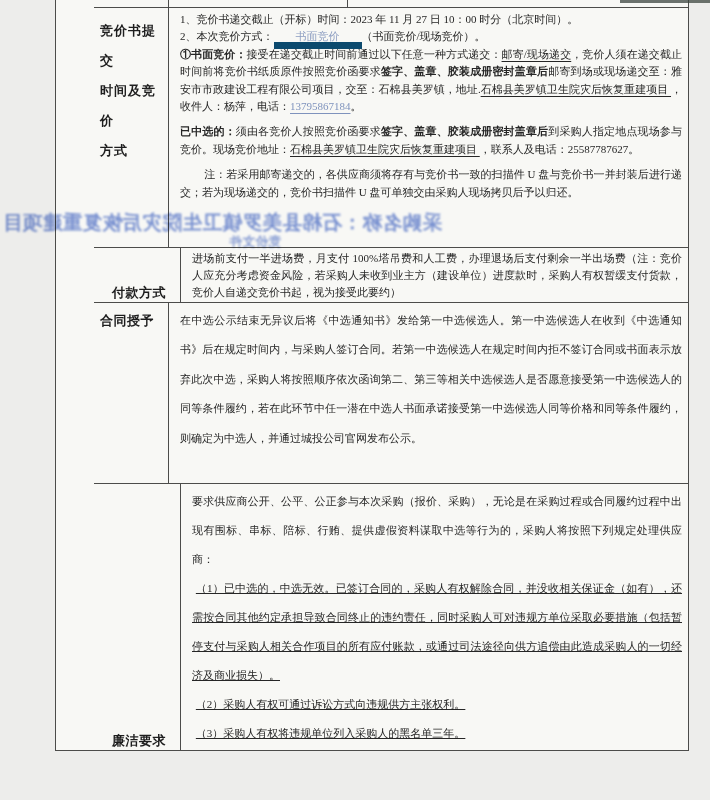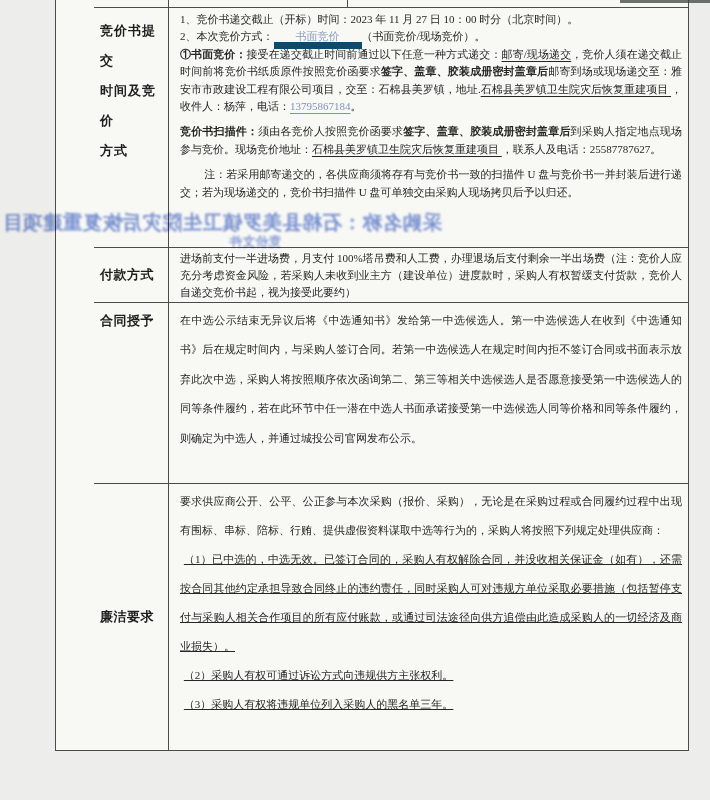--- a/index.html
+++ b/index.html
@@ -30,21 +30,21 @@
     padding:0 2px 0 6px;
   }
   .t-content{
     flex:1;box-sizing:border-box;min-width:0;
     padding:3px 6px 0 11px;
     font-size:11px;text-align:justify;
   }
   
   .row-1 .t-label{padding-top:8px;line-height:30px;letter-spacing:1px;}
   .row-1 .t-content{line-height:17.4px;}
-  .row-2 .t-label,.row-4 .t-label{display:flex;align-items:center;letter-spacing:0.5px;}
+  .row-2 .t-label,.row-4 .t-label{display:flex;align-items:flex-end;letter-spacing:0.5px;margin-left:12px;}
   .row-2 .t-content{line-height:17.2px;padding-top:2px;}
   .row-3 .t-label{padding-top:9px;letter-spacing:0.5px;}
   .row-3 .t-content{line-height:29.4px;padding-top:3px;}
   .row-4 .t-content{line-height:29px;padding-top:3px;}
   p.para{margin:0;}
   p.para.gap-before{margin-top:8px;}
   p.para.note-indent{text-indent:2.2em;}
   p.para.num-indent{text-indent:0.35em;text-decoration:underline;}
   
   .seg{white-space:pre-wrap;}
@@ -86,21 +86,21 @@
   <div class="t-row row-1 bordered">
     <div class="t-label">
       <div>竞价书提交</div>
       <div>时间及竞价</div>
       <div>方式</div>
     </div>
     <div class="t-content">
       <p class="para"><span class="seg n">1、竞价书递交截止（开标）时间：2023 年 11 月 27 日 10：00 时分（北京时间）。</span></p>
       <p class="para"><span class="seg n">2、本次竞价方式：</span><span class="seg fill">书面竞价</span><span class="seg n">（书面竞价/现场竞价）。</span></p>
       <p class="para"><span class="seg b">①书面竞价：</span><span class="seg n">接受在递交截止时间前通过以下任意一种方式递交：</span><span class="seg u">邮寄/现场递交</span><span class="seg n">，竞价人须在递交截止时间前将竞价书纸质原件按照竞价函要求</span><span class="seg b">签字、盖章、胶装成册密封盖章后</span><span class="seg n">邮寄到场或现场递交至：雅安市市政建设工程有限公司项目，交至：石棉县美罗镇，地址.</span><span class="seg u">石棉县美罗镇卫生院灾后恢复重建项目 </span><span class="seg n">，收件人：杨萍，电话：</span><span class="seg fu">13795867184</span><span class="seg n">。</span></p>
-      <p class="para gap-before"><span class="seg b">竞价书扫描件：</span><span class="seg n">须由各竞价人按照竞价函要求</span><span class="seg b">签字、盖章、胶装成册密封盖章后</span><span class="seg n">到采购人指定地点现场参与竞价。现场竞价地址：</span><span class="seg u">石棉县美罗镇卫生院灾后恢复重建项目 </span><span class="seg n">，联系人及电话：25587787627。</span></p>
+      <p class="para gap-before"><span class="seg b">已中选的：</span><span class="seg n">须由各竞价人按照竞价函要求</span><span class="seg b">签字、盖章、胶装成册密封盖章后</span><span class="seg n">到采购人指定地点现场参与竞价。现场竞价地址：</span><span class="seg u">石棉县美罗镇卫生院灾后恢复重建项目 </span><span class="seg n">，联系人及电话：25587787627。</span></p>
       <p class="para gap-before note-indent"><span class="seg n">注：若采用邮寄递交的，各供应商须将存有与竞价书一致的扫描件 U 盘与竞价书一并封装后进行递交；若为现场递交的，竞价书扫描件 U 盘可单独交由采购人现场拷贝后予以归还。</span></p>
     </div>
   </div>
 
   <div class="t-row row-2 bordered">
     <div class="t-label">
       <span>付款方式</span>
     </div>
     <div class="t-content">
       <p class="para"><span class="seg n">进场前支付一半进场费，月支付 100%塔吊费和人工费，办理退场后支付剩余一半出场费（注：竞价人应充分考虑资金风险，若采购人未收到业主方（建设单位）进度款时，采购人有权暂缓支付货款，竞价人自递交竞价书起，视为接受此要约）</span></p>

